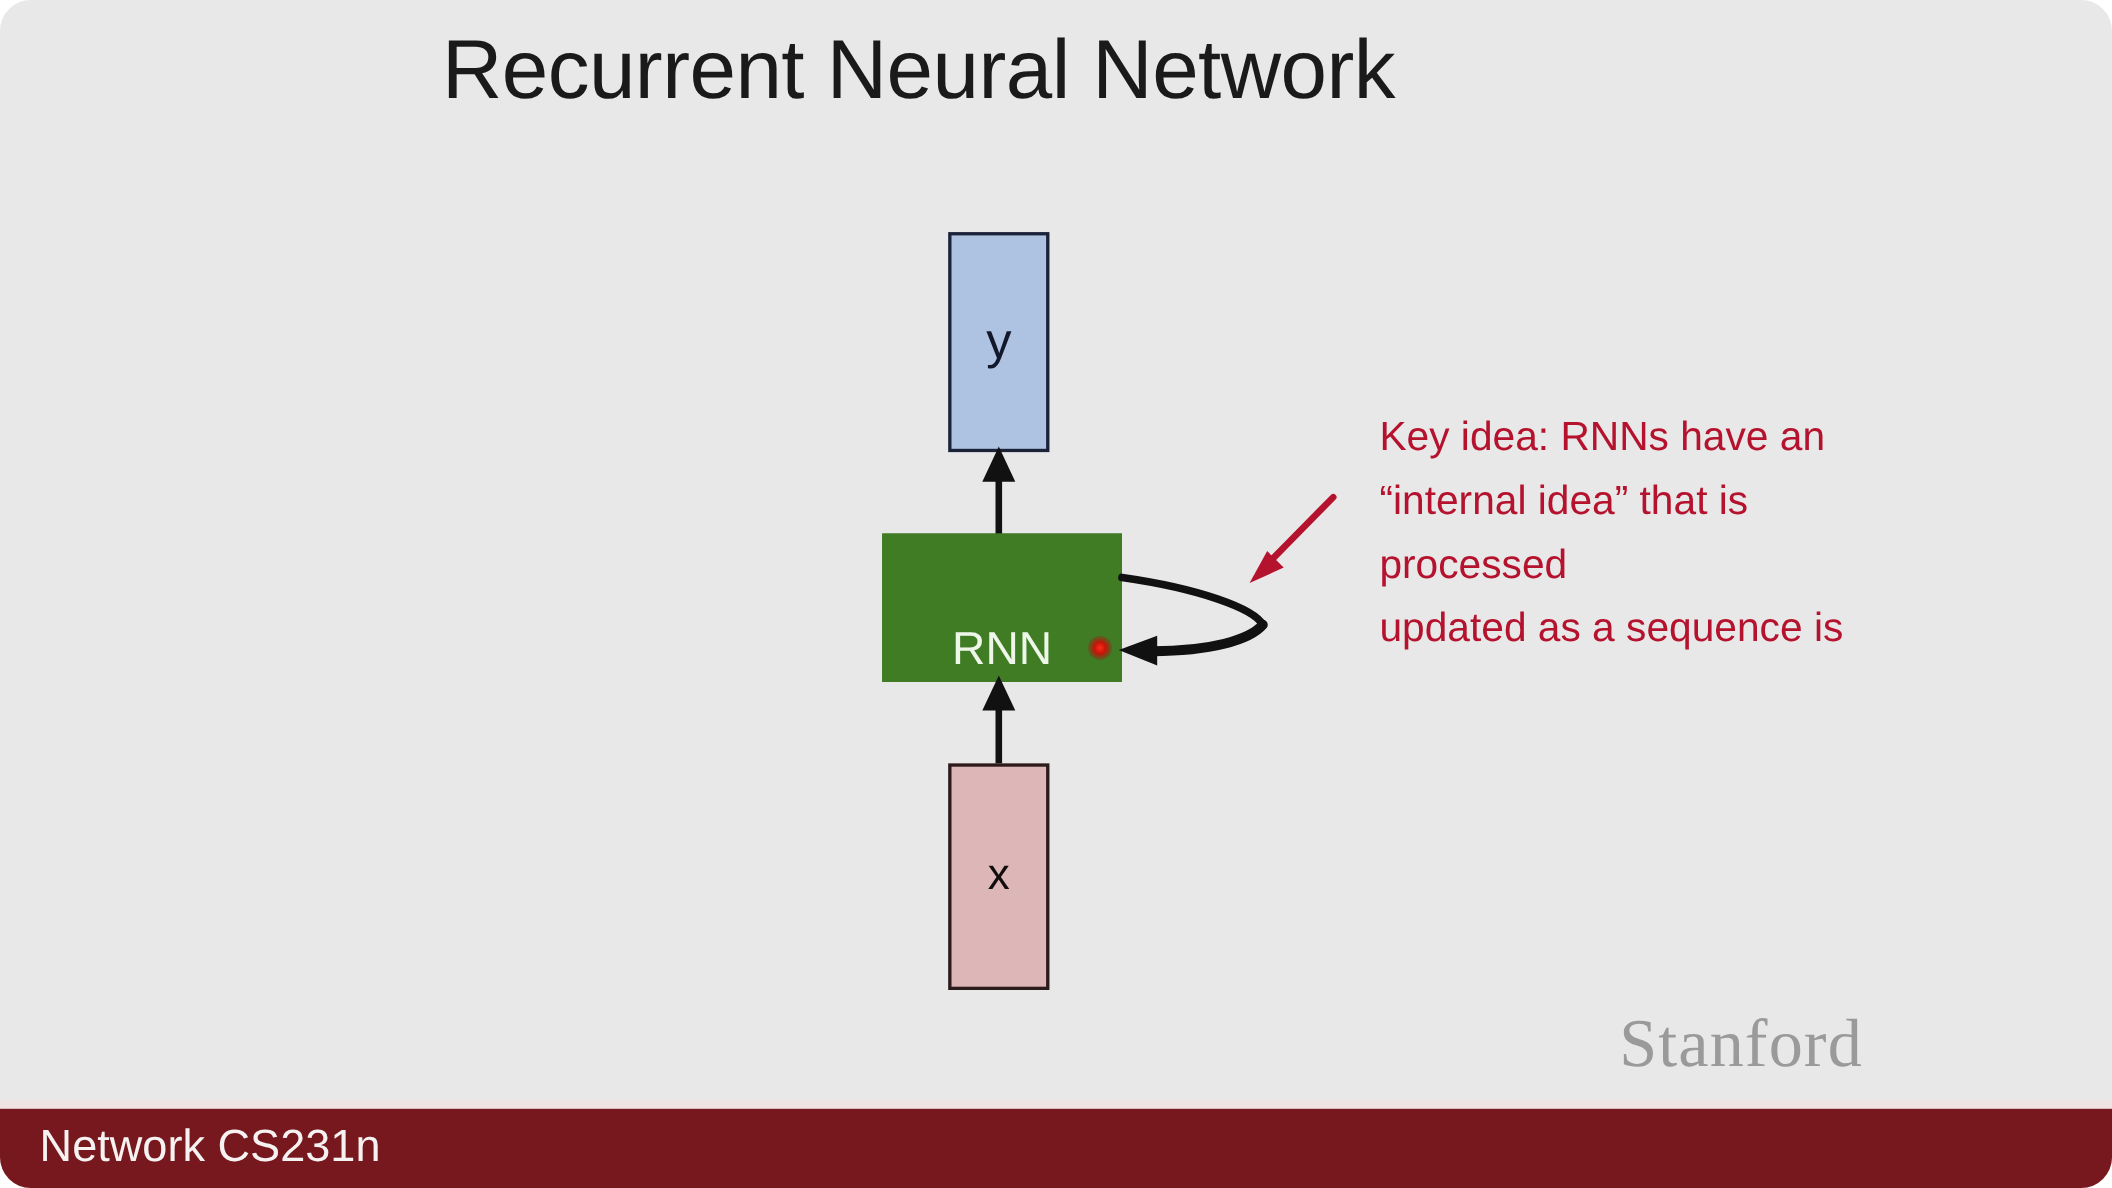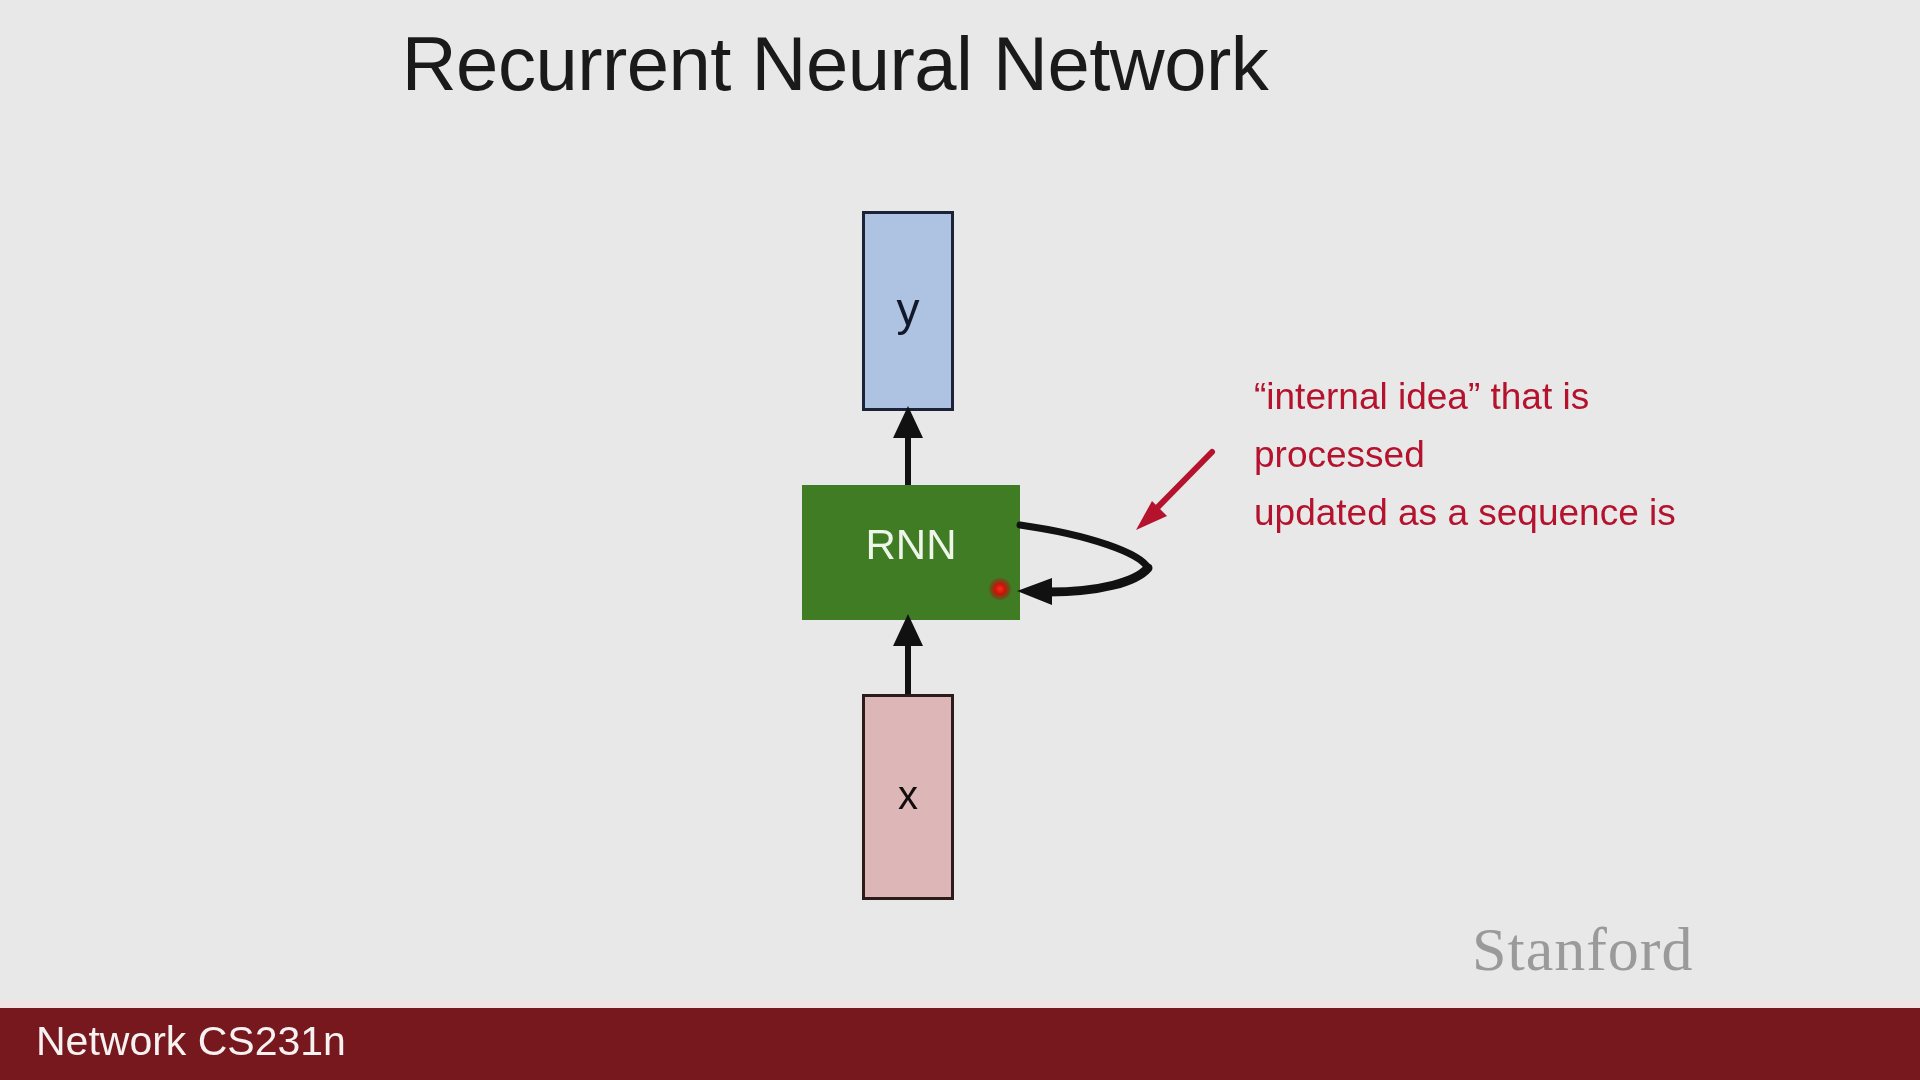--- a/index.html
+++ b/index.html
@@ -8,20 +8,21 @@
     padding: 0;
     background: #ffffff;
   }
   #slide {
     position: relative;
     width: 1920px;
     height: 1080px;
     background: #e8e8e8;
     overflow: hidden;
     font-family: "Liberation Sans", sans-serif;
+    border-radius: 28px;
   }
 
   
   #slide-title {
     position: absolute;
     left: 0;
     top: 22px;
     width: 1920px;
     text-align: center;
     font-family: "Liberation Sans", sans-serif;
@@ -63,20 +64,21 @@
     transform: translateY(-2px);
   }
 
   #box-rnn {
     left: 802px;
     top: 485px;
     width: 218px;
     height: 135px;
     background: #3f7c23;
     border: 1px solid #3f7c23;
+    align-items: flex-end;
   }
   #box-rnn .node-label {
     font-size: 42px;
     color: #eef6ea;
     transform: translateY(-8px);
   }
 
   #box-x {
     left: 862px;
     top: 694px;
@@ -205,20 +207,21 @@
 
     <g>
       <line x1="1212" y1="452" x2="1152" y2="513" stroke="#b5122e" stroke-width="6" stroke-linecap="round"></line>
       <polygon points="1136,530 1167,516 1152,501" fill="#b5122e"></polygon>
     </g>
   </svg>
 
   <div id="laser-dot"></div>
 
   <div id="annotation">
+    <span class="ann-line">Key idea: RNNs have an</span>
     <span class="ann-line">“internal idea” that is</span>
     <span class="ann-line">processed</span>
     <span class="ann-line">updated as a sequence is</span>
   </div>
 
   <div id="stanford-wordmark">Stanford</div>
 
   <div id="bottom-bar-topline"></div>
   <div id="bottom-bar"></div>
   <div id="bottom-bar-label">Network CS231n</div>

